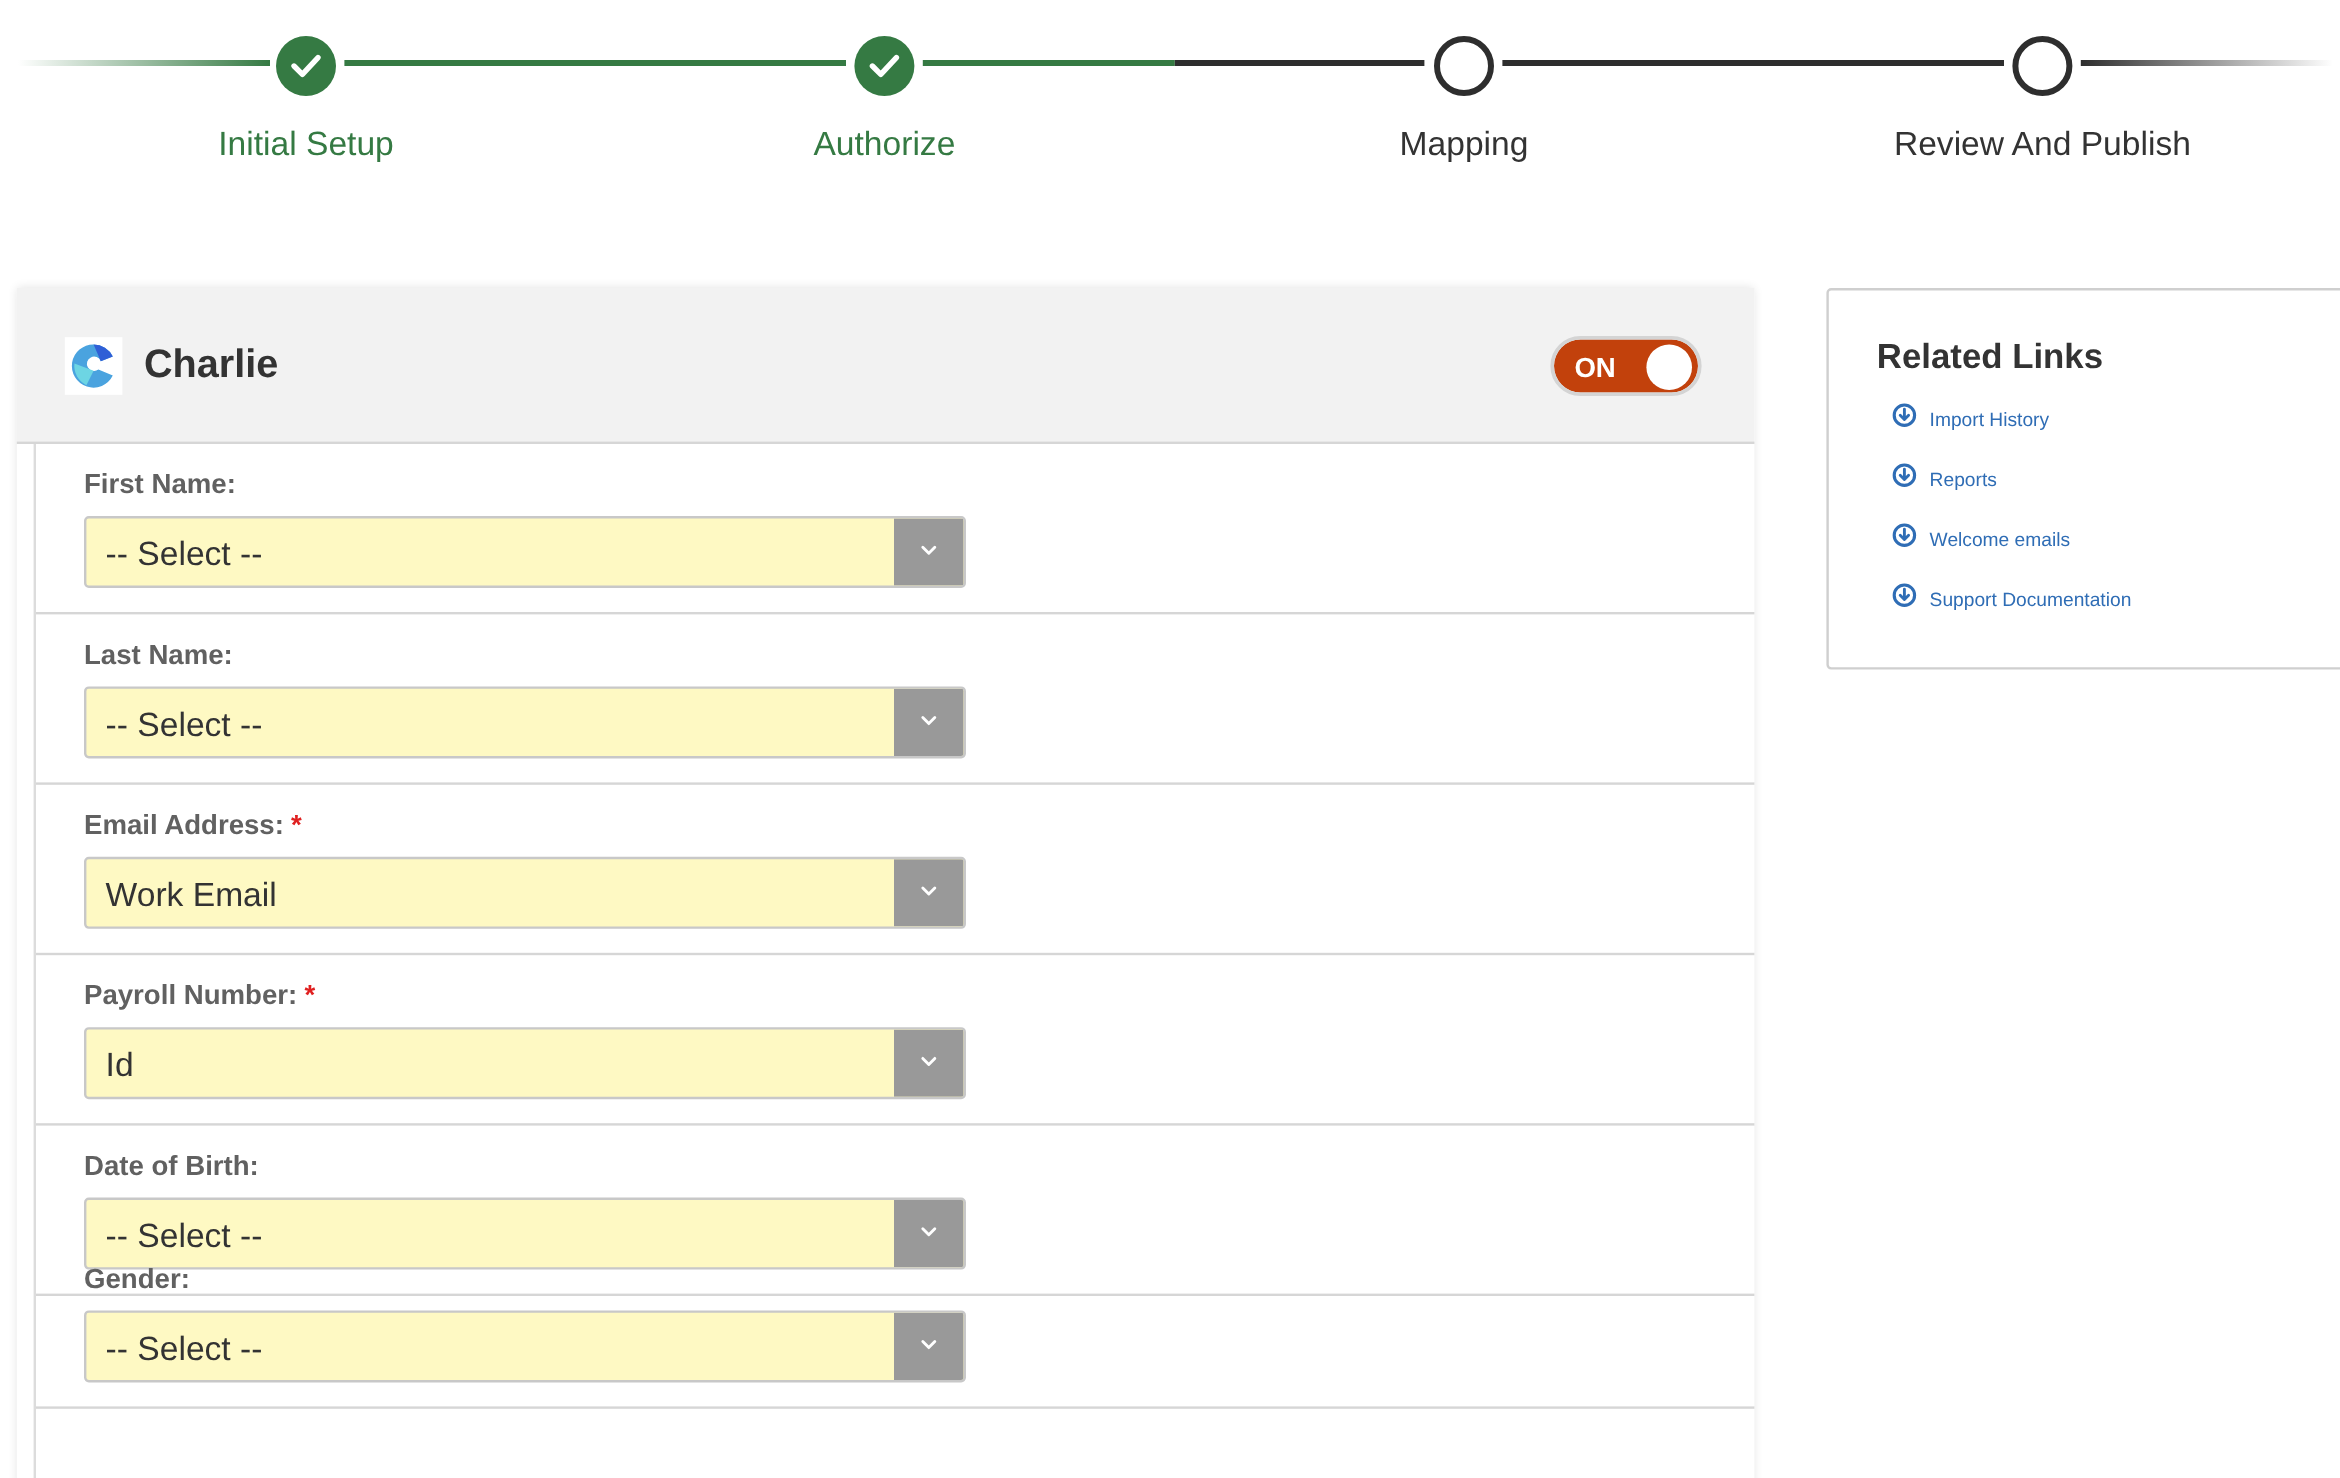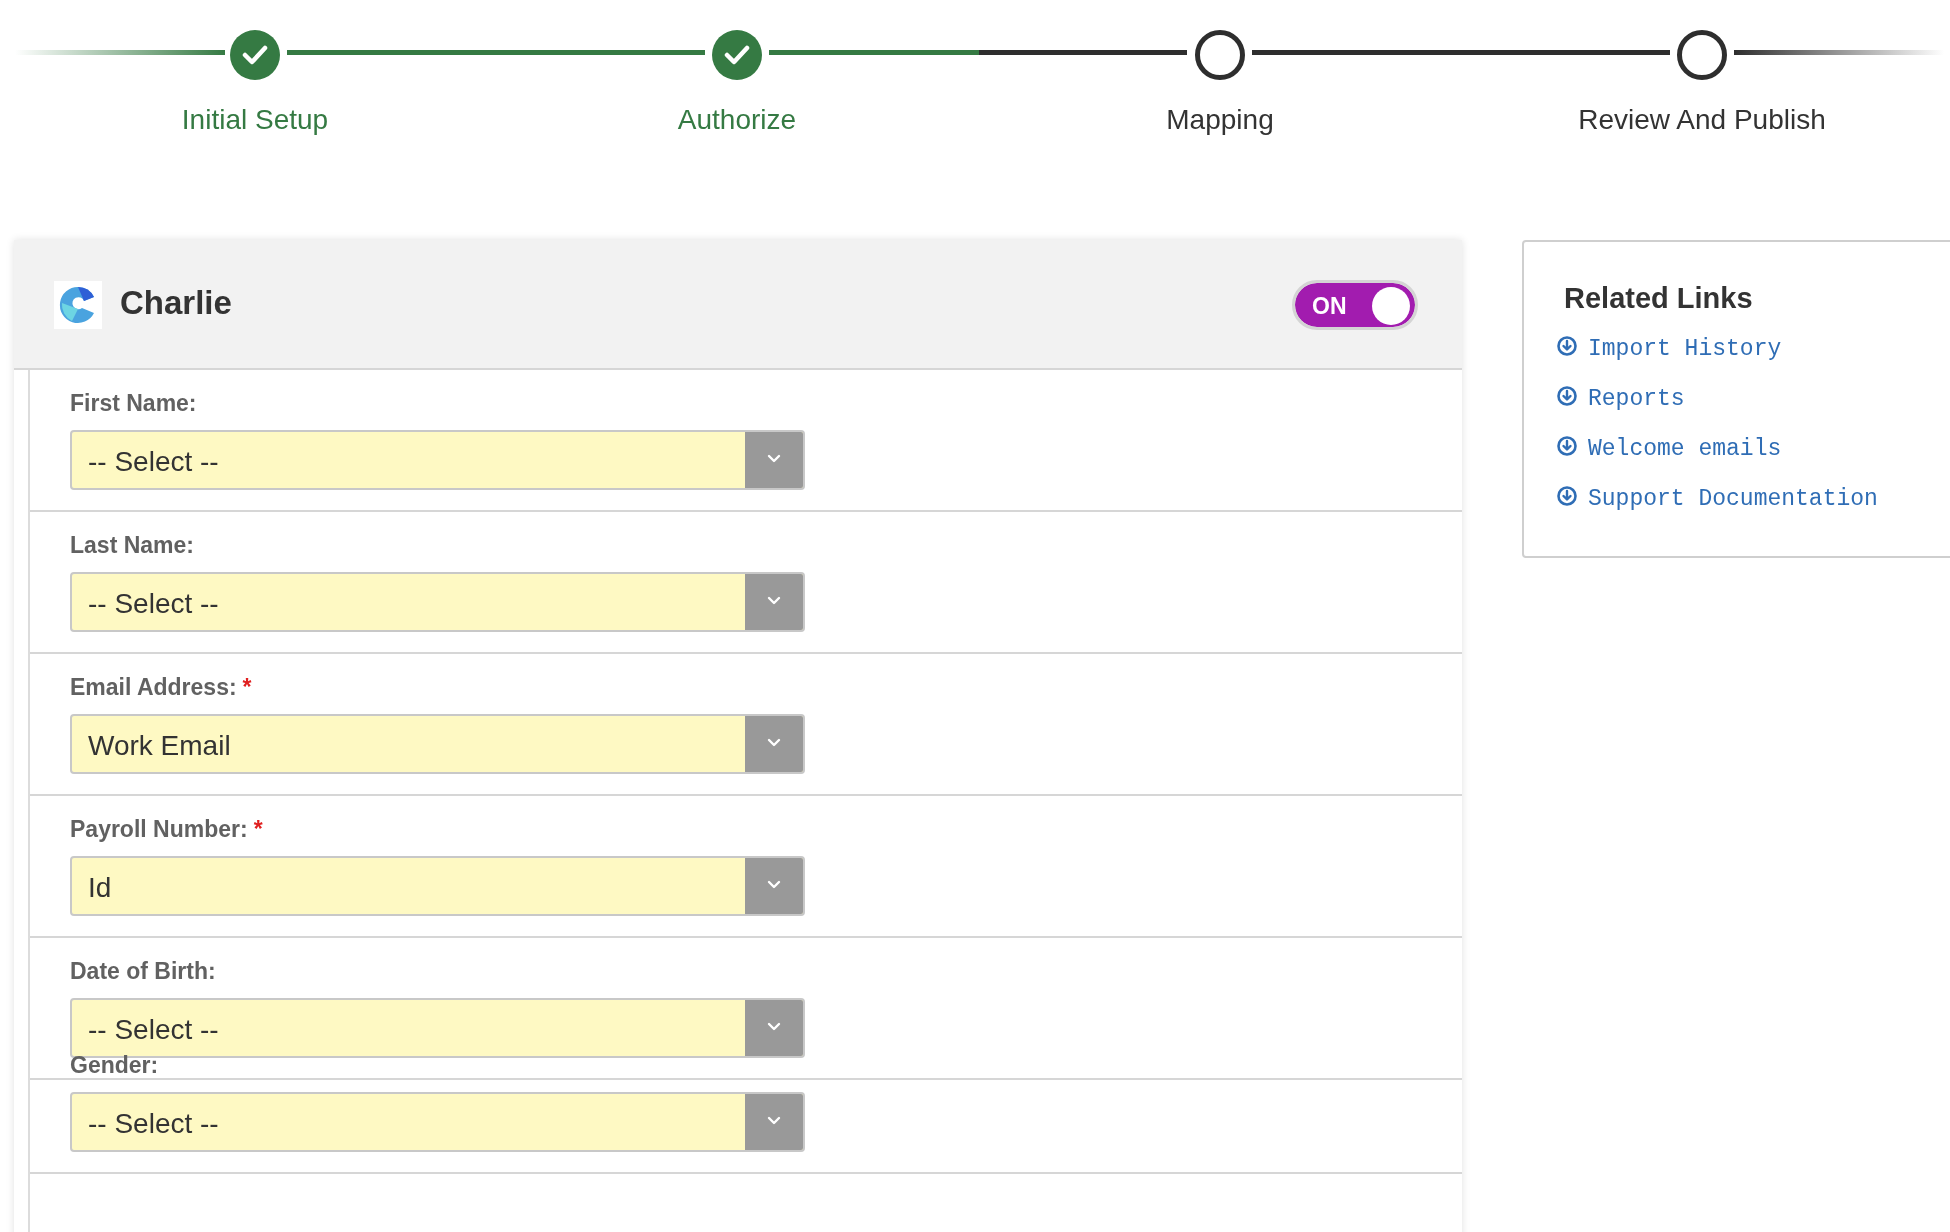--- a/index.html
+++ b/index.html
@@ -16,39 +16,39 @@
   .step-label { position:absolute; top:104px; width:400px; margin-left:-200px; text-align:center; font-size:28px; }
   .step-label.done { color:#357a43; }
   .step-label.todo { color:#333; }
 
   
   .card { position:absolute; left:14px; top:240px; width:1448px; height:1000px; background:#fff;
           box-shadow:0 0 8px rgba(0,0,0,0.12); }
   .card-header { position:absolute; left:0; top:0; width:1448px; height:130px; background:#f2f2f2; border-bottom:2px solid #d6d6d6; box-sizing:border-box; }
   .logo { position:absolute; left:40px; top:41px; width:48px; height:48px; background:#fff; }
   .card-title { position:absolute; left:106px; top:44px; font-size:33px; font-weight:bold; color:#333; }
-  .toggle { position:absolute; left:1278px; top:40px; width:126px; height:50px; border-radius:26px; background:#a21caf;
+  .toggle { position:absolute; left:1278px; top:40px; width:126px; height:50px; border-radius:26px; background:#c2410c;
             border:3px solid #d4d4d4; box-sizing:border-box; background-clip:padding-box;text-decoration:underline; }
   .toggle .knob { position:absolute; right:5px; top:4px; width:38px; height:38px; border-radius:50%; background:#fff; }
   .toggle .on-text { position:absolute; left:17px; top:10px; font-size:23px; font-weight:bold; color:#fff; }
   .left-rail { position:absolute; left:14px; top:130px; width:2px; height:870px; background:#dcdcdc; }
 
   .row { position:absolute; left:16px; width:1432px; height:142px; border-bottom:2px solid #d6d6d6; box-sizing:border-box; }
   .row-label { position:absolute; left:40px; top:20px; font-size:23px; font-weight:bold; color:#616161; }
   .row-label .req { color:#e02020; margin-left:6px; }
   .select { position:absolute; left:40px; top:60px; width:735px; height:60px; background:#fef9c3; border:2px solid #c8c8c8;
             border-radius:4px; box-sizing:border-box; overflow:hidden; }
   .select .value { position:absolute; left:16px; top:14px; font-size:28px; color:#333; }
   .select .caret { position:absolute; right:0; top:0; width:58px; height:100%; background:#999; }
   .select .caret svg { position:absolute; left:22px; top:22px; }
 
   
   .related { position:absolute; left:1522px; top:240px; width:462px; height:318px; border:2px solid #cfcfcf; border-radius:4px; box-sizing:border-box; background:#fff; }
   .related h3 { position:absolute; left:40px; top:40px; margin:0; font-size:29px; font-weight:bold; color:#333; }
-  .link { position:absolute; left:32px; font-size:23px; color:#2f6db5; cursor:pointer; white-space:nowrap;font-family:Liberation Mono, monospace; }
+  .link { position:absolute; left:52px; font-size:16px; color:#2f6db5; cursor:pointer; white-space:nowrap; }
   .link .ico { display:inline-block; width:22px; height:22px; vertical-align:-2px; margin-right:10px; }
 </style>
 </head>
 <body>
 
 <div class="stepper">
   <div class="track" style="left:15px;width:210px;background:linear-gradient(to right, rgba(53,122,67,0), #357a43);"></div>
   <div class="track" style="left:287px;width:418px;background:#357a43;"></div>
   <div class="track" style="left:769px;width:210px;background:#357a43;"></div>
   <div class="track" style="left:979px;width:208px;background:#2e2e2e;"></div>

